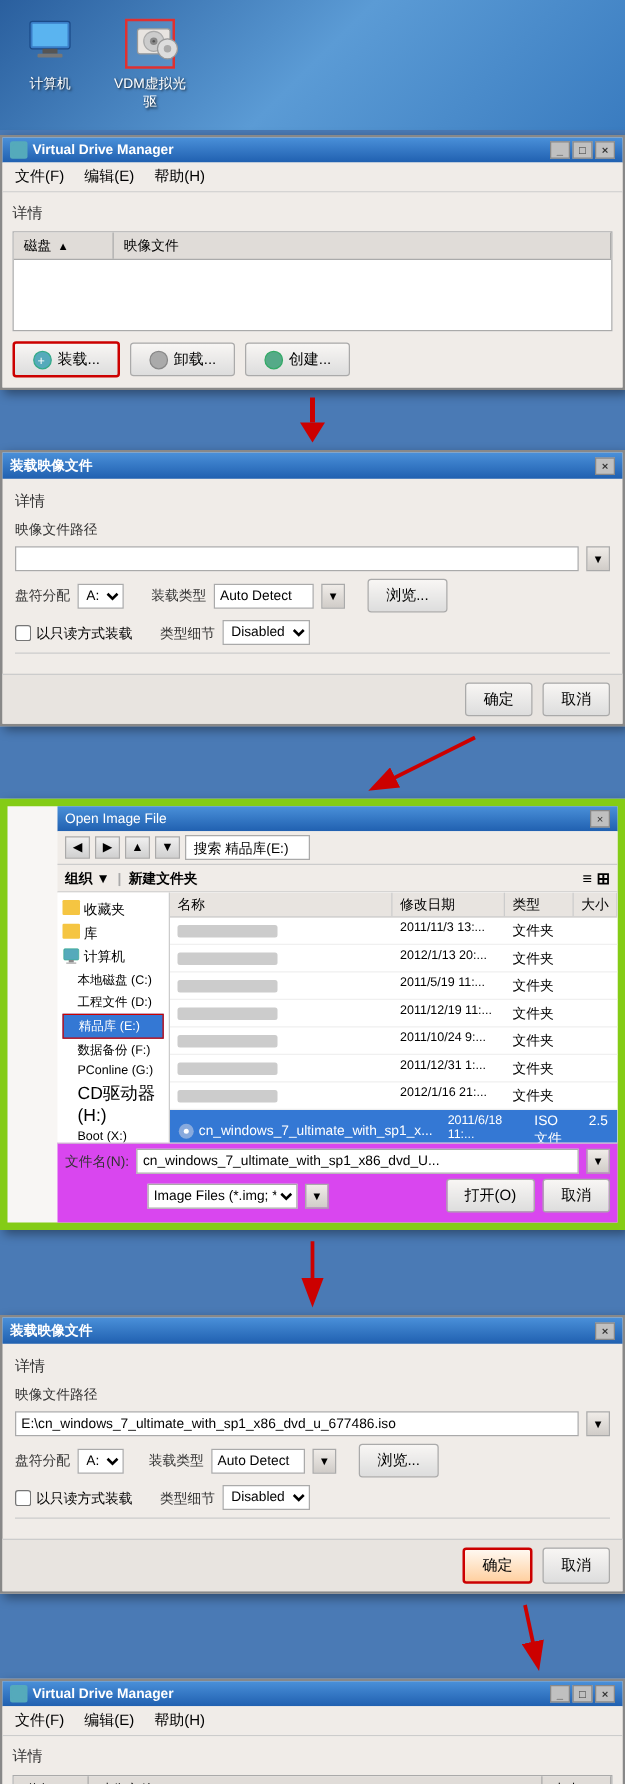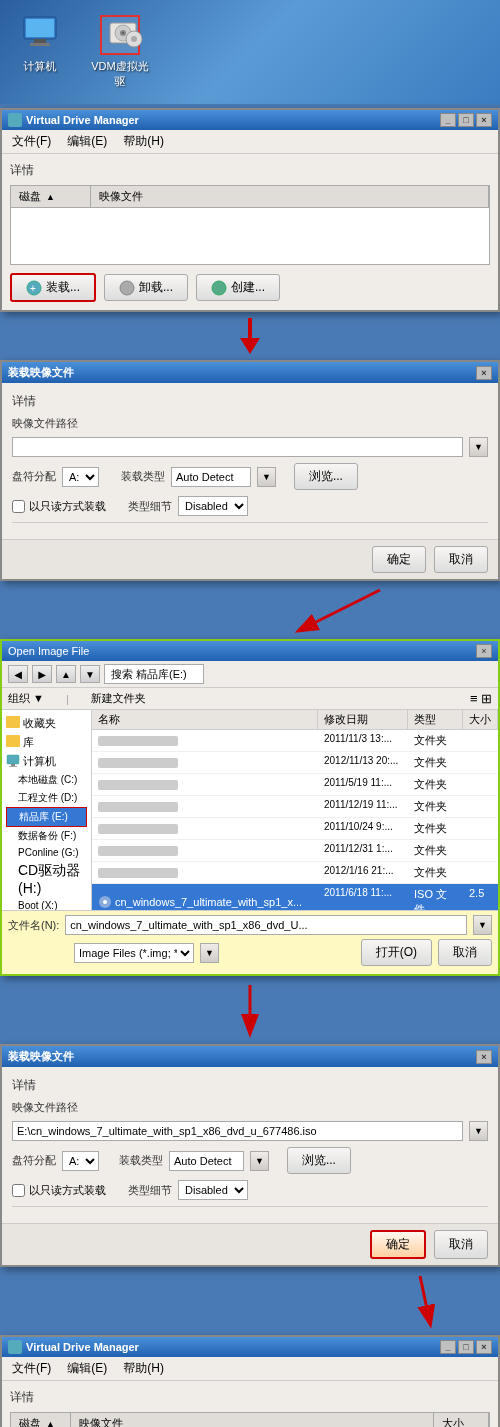--- a/index.html
+++ b/index.html
@@ -211,23 +211,24 @@
     }
 
     
     .highlight-red {
       border: 2px solid #cc0000;
     }
 
     
     .file-dialog {
       background: #f8f6f4;
-      border: 2px solid #84cc16;
+      border: 6px solid #84cc16;
       margin: 4px 0;
       box-shadow: 3px 3px 8px rgba(0,0,0,0.4);
+      padding-left: 40px;
     }
     .file-dialog-title {
       background: linear-gradient(to bottom, #4a90d9, #2060b0);
       color: white;
       padding: 3px 6px;
       font-size: 11px;
       display: flex;
       justify-content: space-between;
       align-items: center;
     }
@@ -339,21 +340,21 @@
       width: 80px;
       height: 10px;
       background: #ccc;
       border-radius: 2px;
       display: inline-block;
     }
 
     
     .file-bottom {
       padding: 4px 6px;
-      background: #fef9c3;
+      background: #d946ef;
       border-top: 1px solid #ccc;
     }
     .file-bottom-row {
       display: flex;
       align-items: center;
       gap: 6px;
       margin-bottom: 4px;
       font-size: 11px;
     }
     .file-name-input {
@@ -412,25 +413,26 @@
       justify-content: flex-end;
       gap: 8px;
       padding: 6px 10px;
       background: #e8e4e0;
       border-top: 1px solid #ccc;
     }
 
     .group-toolbar {
       display: flex;
       align-items: center;
-      gap: 22px;
+      gap: 6px;
       padding: 3px 6px;
       background: #f0ece8;
       border-bottom: 1px solid #ccc;
       font-size: 11px;
+      font-weight: bold;
     }
   </style>
 </head>
 <body>
 
 <div class="desktop">
   <div class="desktop-icon">
     <div class="icon-img">
       <svg width="40" height="34" viewBox="0 0 40 34">
         <rect x="4" y="2" width="32" height="22" rx="2" fill="#3a7ec8" stroke="#1a4a88" stroke-width="1"></rect>
@@ -665,21 +667,21 @@
             <span class="blurred-name"></span>
           </div>
         <div class="file-row-cell date" style="font-size:10px;">2011/11/3 13:...</div>
         <div class="file-row-cell type">文件夹</div>
         <div class="file-row-cell size"></div>
       </div>
       <div class="file-row">
         <div class="file-row-cell name">
             <span class="blurred-name"></span>
           </div>
-        <div class="file-row-cell date" style="font-size:10px;">2012/11/13 20:...</div>
+        <div class="file-row-cell date" style="font-size:10px;">2012/1/13 20:...</div>
         <div class="file-row-cell type">文件夹</div>
         <div class="file-row-cell size"></div>
       </div>
       <div class="file-row">
         <div class="file-row-cell name">
             <span class="blurred-name"></span>
           </div>
         <div class="file-row-cell date" style="font-size:10px;">2011/5/19 11:...</div>
         <div class="file-row-cell type">文件夹</div>
         <div class="file-row-cell size"></div>

